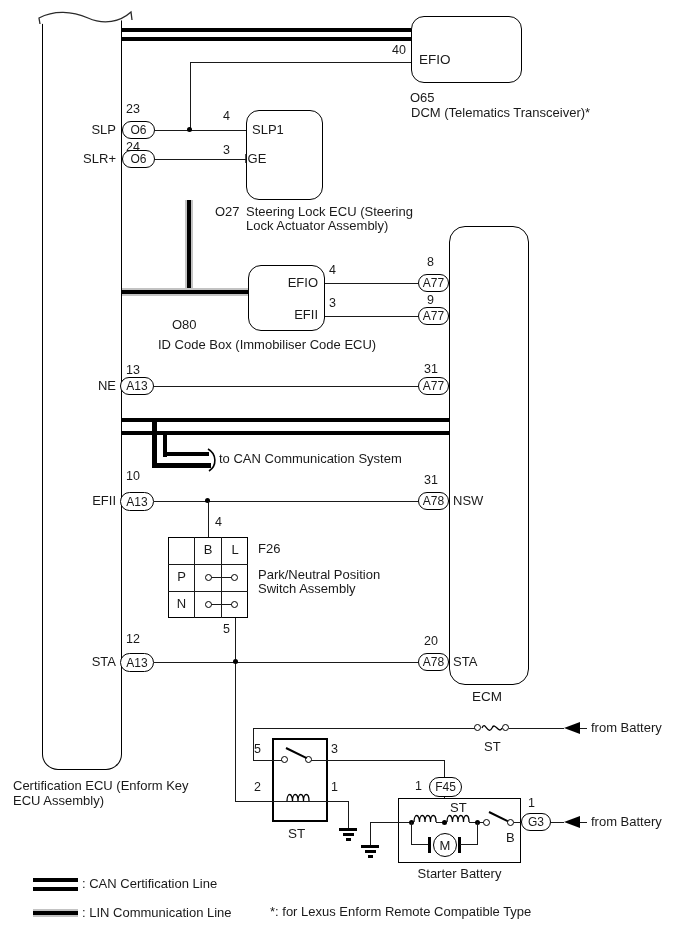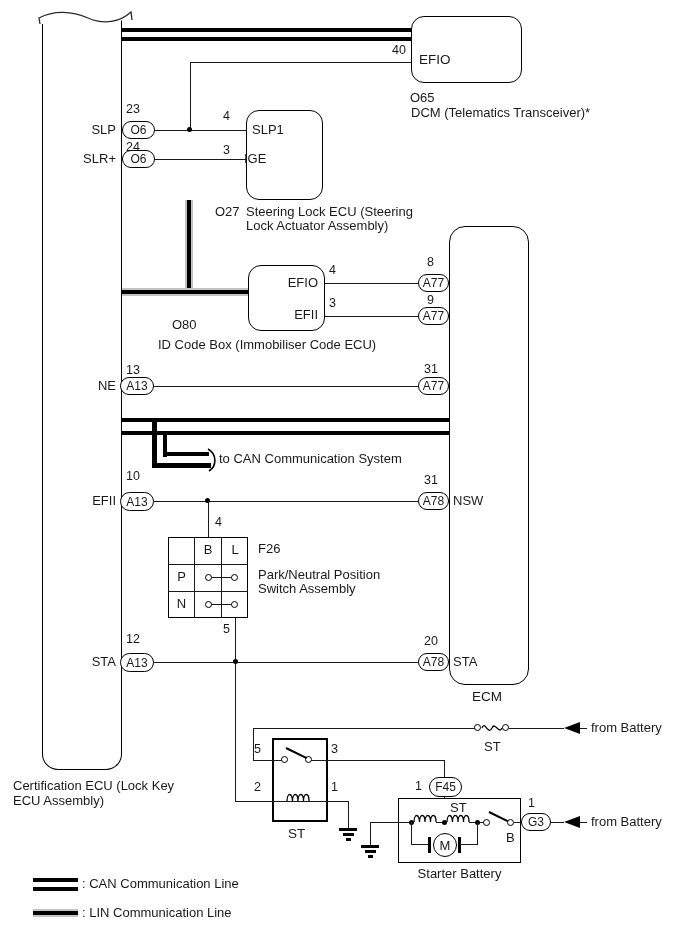--- a/index.html
+++ b/index.html
@@ -27,21 +27,21 @@
 </style>
 </head>
 <body>
 
 <div id="stage">
 
   <div class="sbox" style="left:42px;top:20px;width:80px;height:750px;border-top:none;border-radius:0 0 16px 16px;"></div>
   <svg style="left:34px;top:8px;" width="104" height="20" viewBox="0 0 104 20">
     <path d="M6,16 L5,10 C20,2 38,3 54,10 C70,17 86,14 97,4 L98,12" fill="#fff" stroke="#2a2a2a" stroke-width="1.3"></path>
   </svg>
-  <div class="lbl" style="left:13px;top:779px;">Certification ECU (Lock Key</div>
+  <div class="lbl" style="left:13px;top:779px;">Certification ECU (Enform Key</div>
   <div class="lbl" style="left:13px;top:794px;">ECU Assembly)</div>
 
   <div class="can-h" style="left:122px;top:28px;width:289px;height:13px;"></div>
   <div class="rbox" style="left:411px;top:16px;width:111px;height:67px;"></div>
   <div class="lbl" style="left:419px;top:53px;font-size:13.5px;">EFIO</div>
   <div class="hline" style="left:190px;top:62px;width:221px;"></div>
   <div class="vline" style="left:190px;top:62px;height:68px;"></div>
   <div class="num ra" style="left:378px;top:44px;width:28px;">40</div>
   <div class="lbl" style="left:410px;top:91px;">O65</div>
   <div class="lbl" style="left:411px;top:106px;">DCM (Telematics Transceiver)*</div>
@@ -225,17 +225,18 @@
   <div class="lbl ctr" style="left:396px;top:867px;width:127px;">Starter Battery</div>
 
   <div class="num" style="left:528px;top:797px;">1</div>
   <div class="pill" style="left:521px;top:813px;width:30px;height:18px;">G3</div>
   <div class="hline" style="left:551px;top:822px;width:13px;"></div>
   <div class="arr" style="left:564px;top:816px;"></div>
   <div class="hline" style="left:580px;top:822px;width:7px;"></div>
   <div class="lbl" style="left:591px;top:815px;">from Battery</div>
 
   <div class="can-h" style="left:33px;top:878px;width:45px;height:13px;"></div>
-  <div class="lbl" style="left:82px;top:877px;">: CAN Communication Line</div>
+  <div class="lbl" style="left:82px;top:877px;">: CAN Certification Line</div>
   <div class="lin-h" style="left:33px;top:911px;width:45px;"></div>
   <div class="lbl" style="left:82px;top:906px;">: LIN Communication Line</div>
+  <div class="lbl" style="left:270px;top:905px;">*: for Lexus Enform Remote Compatible Type</div>
 
 </div>
 
 </body></html>

